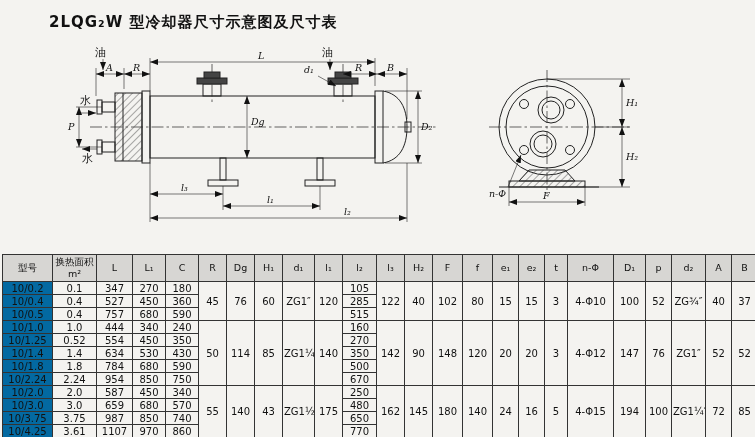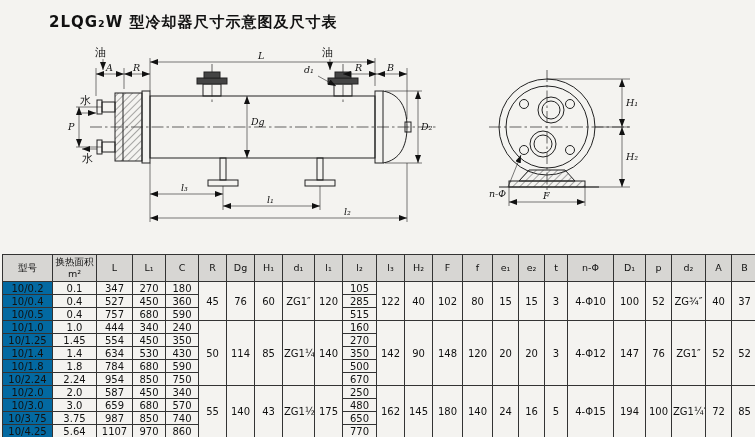--- a/index.html
+++ b/index.html
@@ -310,21 +310,21 @@
           <td rowspan="5">3</td>
           <td rowspan="5">4-Φ12</td>
           <td rowspan="5">147</td>
           <td rowspan="5">76</td>
           <td rowspan="5">ZG1″</td>
           <td rowspan="5">52</td>
           <td rowspan="5">52</td>
         </tr>
         <tr>
           <td class="model-cell">10/1.25</td>
-          <td>1.45</td>
+          <td>0.52</td>
           <td>554</td>
           <td>450</td>
           <td>350</td>
           <td>270</td>
         </tr>
         <tr>
           <td class="model-cell">10/1.4</td>
           <td>1.4</td>
           <td>634</td>
           <td>530</td>
@@ -384,21 +384,21 @@
         <tr>
           <td class="model-cell">10/3.75</td>
           <td>3.75</td>
           <td>987</td>
           <td>850</td>
           <td>740</td>
           <td>650</td>
         </tr>
         <tr>
           <td class="model-cell">10/4.25</td>
-          <td>5.64</td>
+          <td>3.61</td>
           <td>1107</td>
           <td>970</td>
           <td>860</td>
           <td>770</td>
         </tr>
       </tbody>
   </table>
 </div>
 
 </body></html>

